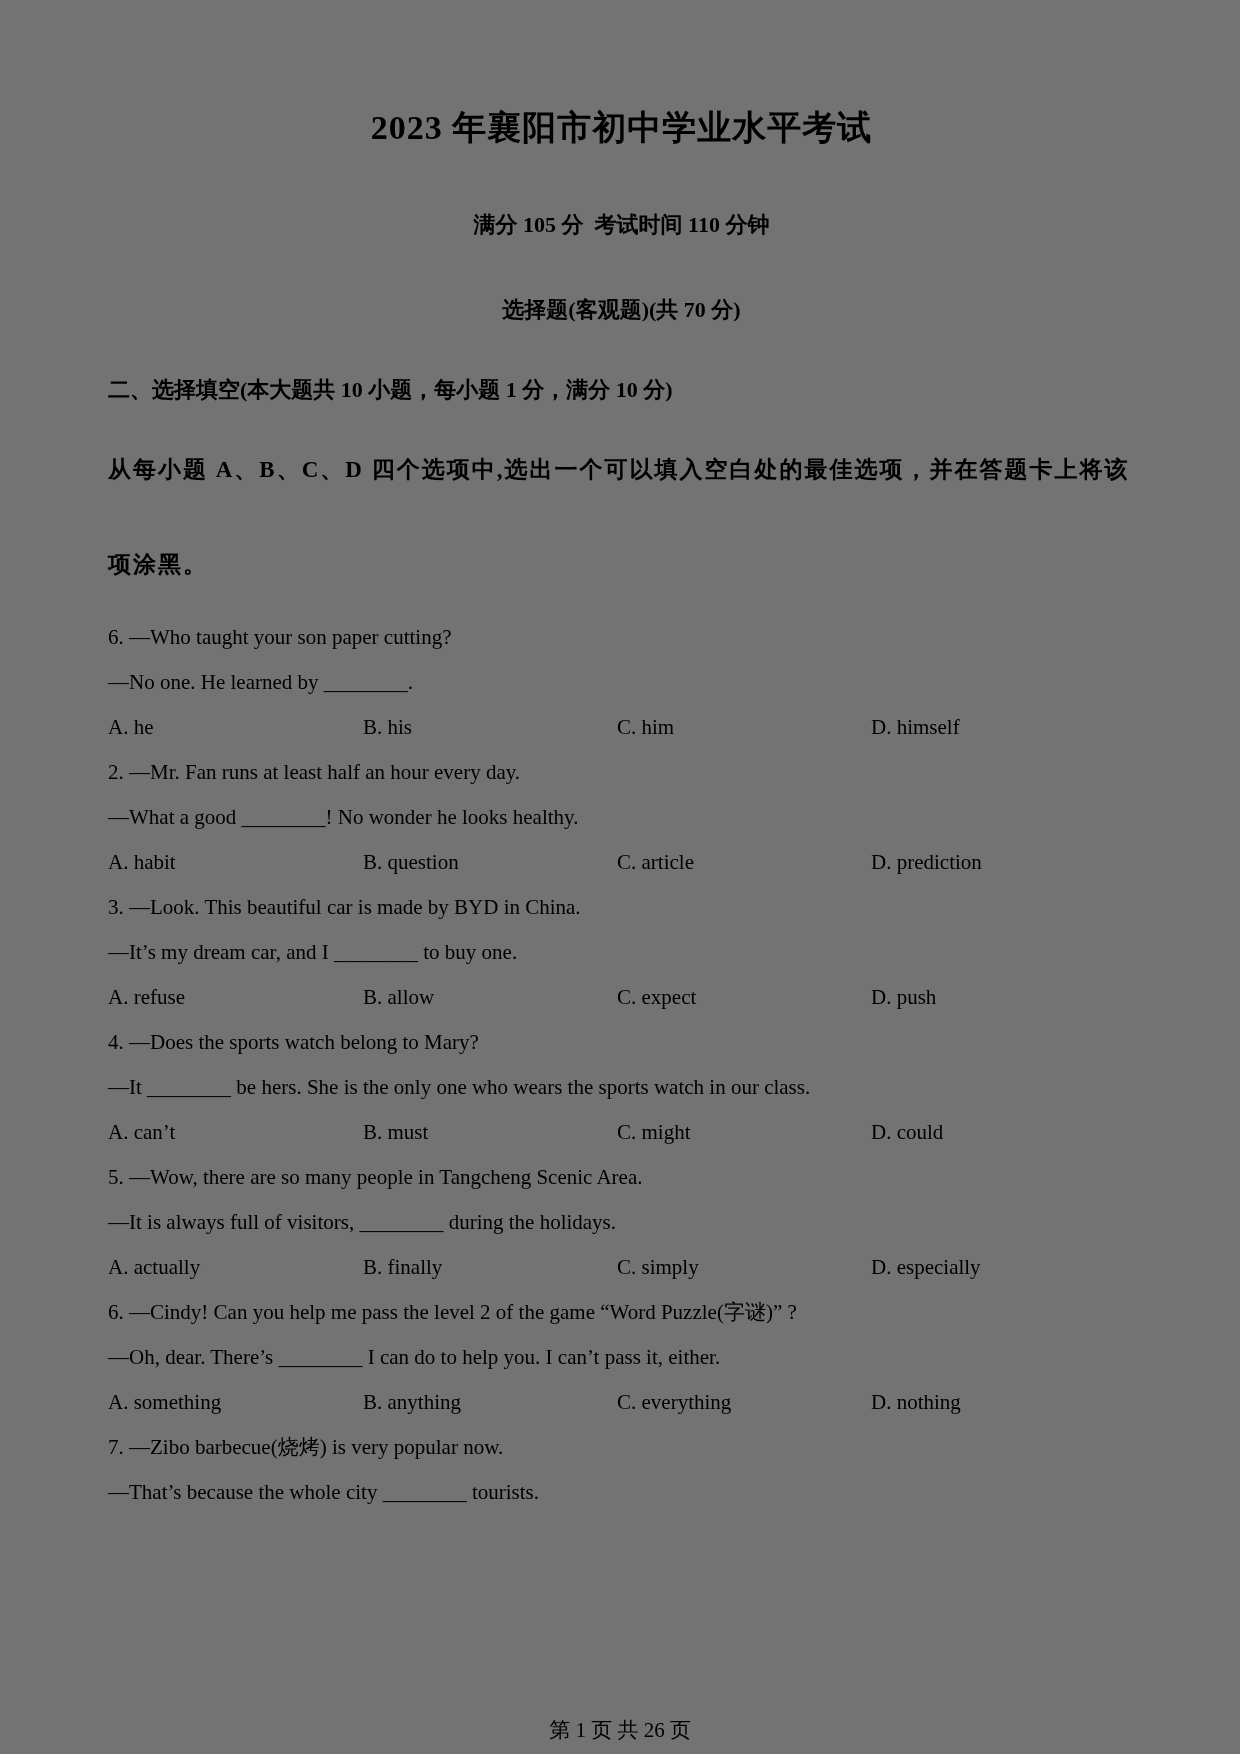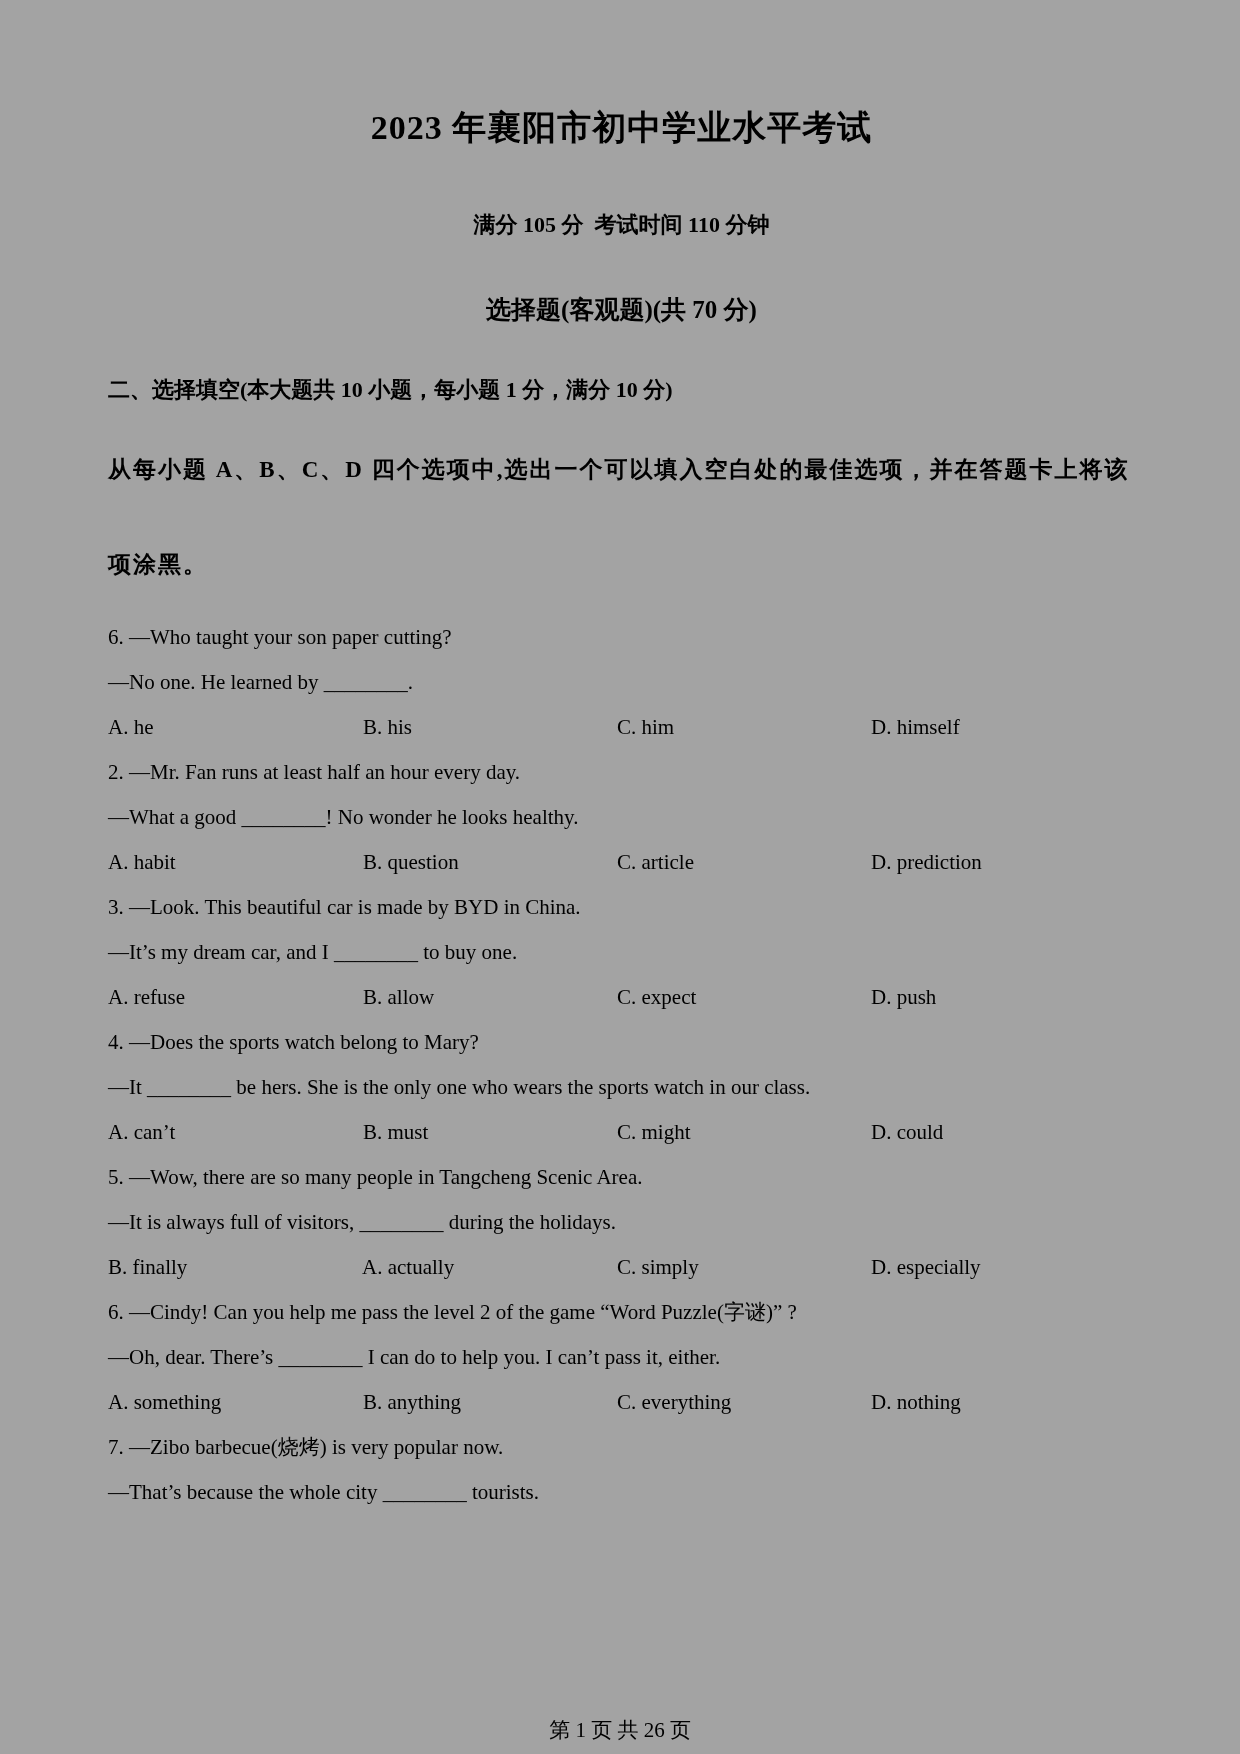--- a/index.html
+++ b/index.html
@@ -4,21 +4,21 @@
 <style>
   html, body {
     margin: 0;
     padding: 0;
     background: #ffffff;
   }
   .page {
     position: relative;
     width: 1240px;
     height: 1754px;
-    background: #a3a3a3;
+    background: #737373;
     color: #000000;
     font-family: "Liberation Serif", "DejaVu Serif", serif;
     box-sizing: border-box;
     padding: 0 105px 0 108px;
     overflow: hidden;
   }
   .line { white-space: pre-wrap; }
 
   .doc-title {
     margin-top: 106px;
@@ -32,21 +32,21 @@
     margin-top: 53px;
     line-height: 44px;
     font-size: 22px;
     font-weight: bold;
     text-align: center;
     white-space: pre;
   }
   .section-heading {
     margin-top: 41px;
     line-height: 44px;
-    font-size: 25px;
+    font-size: 22px;
     font-weight: bold;
     text-align: center;
   }
   .part-heading {
     margin-top: 36px;
     line-height: 44px;
     font-size: 22px;
     font-weight: bold;
     text-align: left;
   }
@@ -142,22 +142,22 @@
       <div class="qline">—It ________ be hers. She is the only one who wears the sports watch in our class.</div>
       <div class="orow">
         <span class="ocell c0">A. can’t</span>
         <span class="ocell c1">B. must</span>
         <span class="ocell c2">C. might</span>
         <span class="ocell c3">D. could</span>
       </div>
       <div class="qline">5. —Wow, there are so many people in Tangcheng Scenic Area.</div>
       <div class="qline">—It is always full of visitors, ________ during the holidays.</div>
       <div class="orow">
+        <span class="ocell c0">A. actually</span>
         <span class="ocell c1">B. finally</span>
-        <span class="ocell c0">A. actually</span>
         <span class="ocell c2">C. simply</span>
         <span class="ocell c3">D. especially</span>
       </div>
       <div class="qline">6. —Cindy! Can you help me pass the level 2 of the game “Word Puzzle(字谜)” ?</div>
       <div class="qline">—Oh, dear. There’s ________ I can do to help you. I can’t pass it, either.</div>
       <div class="orow">
         <span class="ocell c0">A. something</span>
         <span class="ocell c1">B. anything</span>
         <span class="ocell c2">C. everything</span>
         <span class="ocell c3">D. nothing</span>

